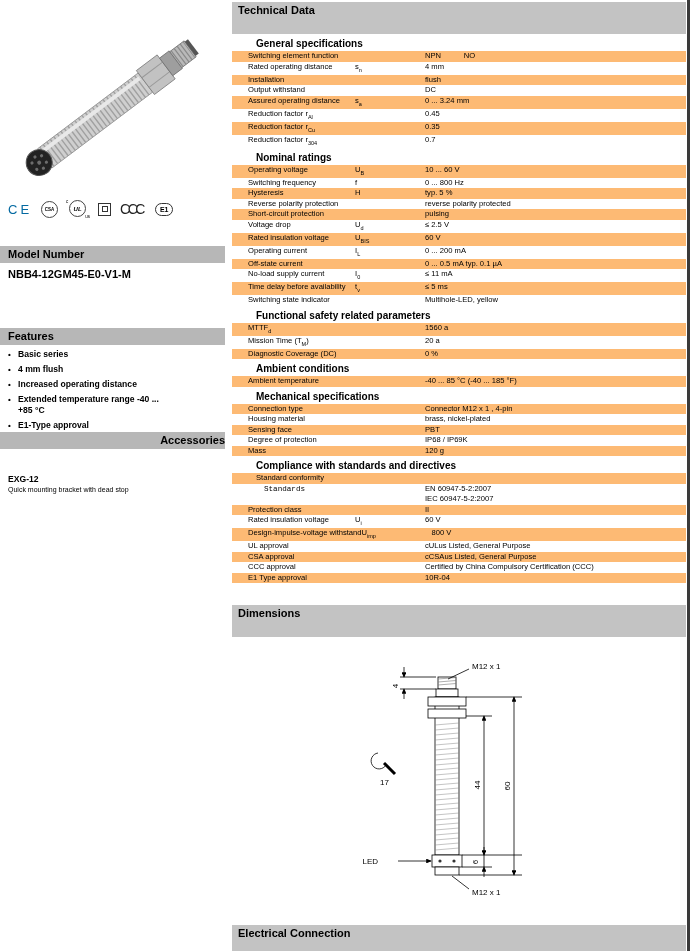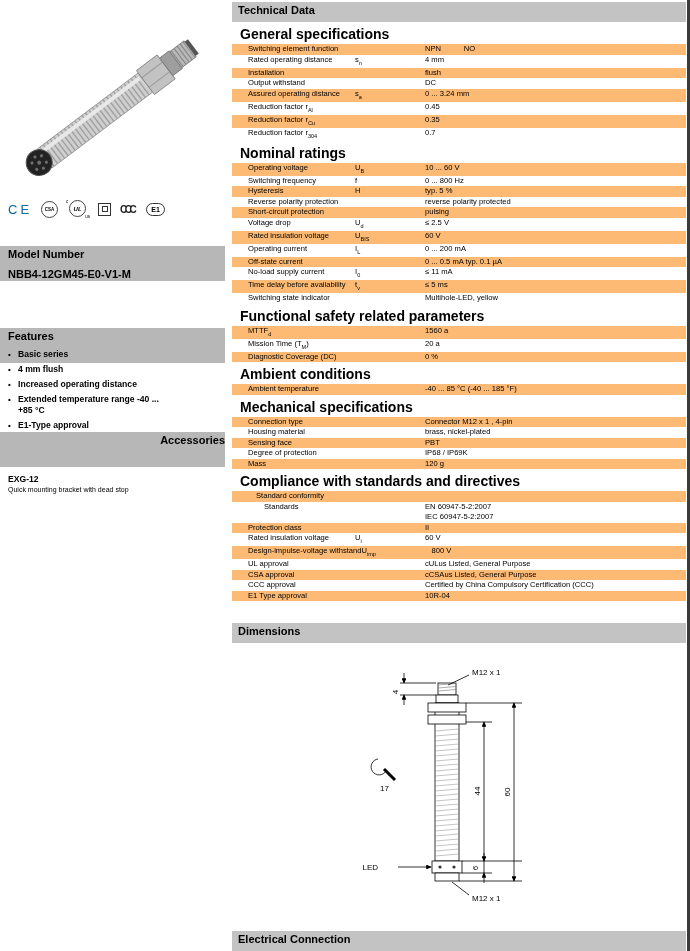--- a/index.html
+++ b/index.html
@@ -17,42 +17,42 @@
   .circ { width:17px; height:17px; border:1.3px solid #444; border-radius:50%;
           display:flex; align-items:center; justify-content:center; font-weight:bold; }
   .csa-t { font-size:4.5px; }
   .ulwrap { position:relative; width:22px; height:20px; }
   .ulwrap .circ { position:absolute; left:2px; top:1px; }
   .ul-t { font-size:6px; font-style:italic; }
   .ul-c { position:absolute; left:-1px; top:0; font-size:4.5px; }
   .ul-us { position:absolute; right:-1px; bottom:0; font-size:4.5px; }
   .sqmark { width:13px; height:13px; border:1.5px solid #333; display:flex; align-items:center; justify-content:center; }
   .sqmark .inner { width:6px; height:6px; border:1px solid #333; }
-  .ccc { font-weight:bold; font-size:10px; letter-spacing:-2.5px; color:#222; padding-right:3px; }
+  .ccc { font-weight:normal; font-size:14px; letter-spacing:-2.5px; color:#222; padding-right:3px; }
   .e1 { border:1.2px solid #333; border-radius:8px; font-size:7px; font-weight:bold; padding:2px 4px; }
-  .leftbar { position:absolute; left:0; width:225px; height:35px; background:#b7b7b7;
+  .leftbar { position:absolute; left:0; width:225px; height:17px; background:#b7b7b7;
              font-size:11px; font-weight:bold; padding:2px 0 0 8px; }
   .model-text { position:absolute; left:8px; font-size:11px; font-weight:bold; }
   .features-list { position:absolute; left:8px; width:162px; }
   .feat { display:flex; font-size:8.6px; font-weight:bold; line-height:11px; margin-bottom:4px; }
   .feat .bullet { width:10px; flex:0 0 10px; font-size:8px; }
   .acc-name { position:absolute; left:8px; font-size:8.6px; font-weight:bold; }
   .acc-desc { position:absolute; left:8px; font-size:7px; }
   
   .right { position:absolute; left:232px; top:2px; width:454px; }
-  .gbar { height:20px; background:#c3c3c3; font-size:11px; font-weight:bold; padding:2px 0 0 6px; }
+  .gbar { height:32px; background:#c3c3c3; font-size:11px; font-weight:bold; padding:2px 0 0 6px; }
   .tech-sections { margin-bottom:2px; }
-  .sec-title { font-weight:bold; font-size:14px; padding:4px 17px 2px 8px; }
+  .sec-title { font-weight:bold; font-size:10px; padding:4px 17px 2px 8px;margin-left:16px; }
   .spec-row { display:flex; min-height:10.5px; font-size:7.6px; line-height:10.5px; padding-left:16px; }
   .spec-row.alt { background:#fdba74; }
   .spec-row .lbl { flex:0 0 107px; white-space:nowrap; }
   .spec-row .sym { flex:0 0 70px; }
   .spec-row .val { flex:1; white-space:pre-line; }
   .spec-row.subhead .lbl { flex:1; padding-left:8px; }
-  .spec-row .lbl2 { flex:0 0 177px; padding-left:16px; }
+  .spec-row .lbl2 { flex:0 0 177px; padding-left:16px;font-family:Liberation Mono, monospace; }
   sub { font-size:5.5px; }
   .dim-bar { margin-top:22px; }
   .drawing { display:block; margin-top:6px; }
   .elec-bar { margin-top:14px; }
   svg text { font-family:"Liberation Sans", sans-serif; fill:#000; }
 </style>
 </head>
 <body>
 
 <div class="page">

